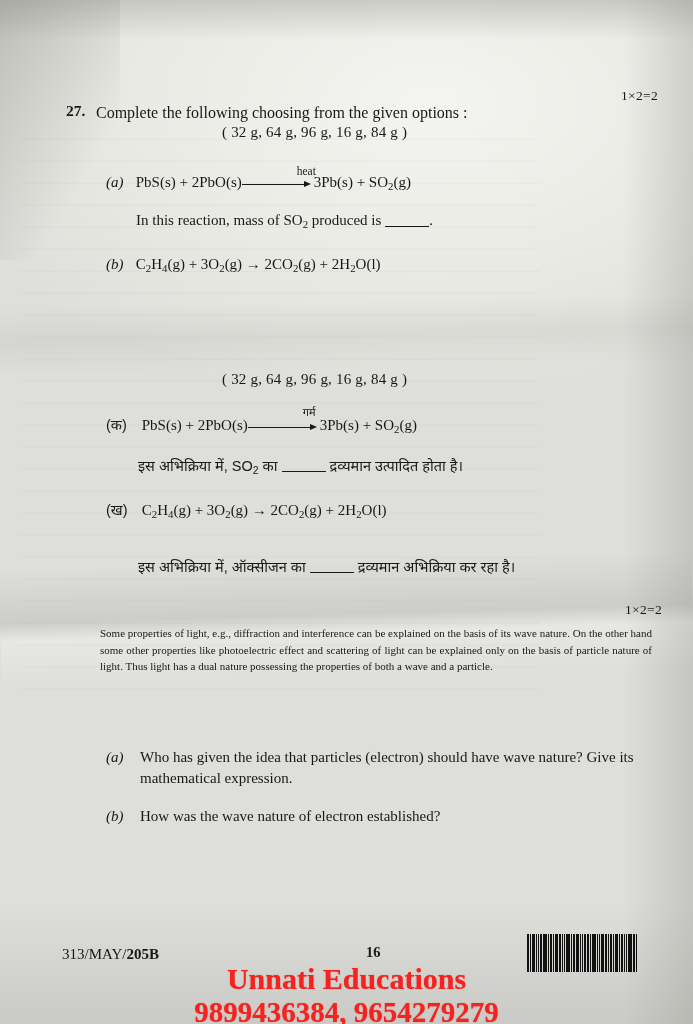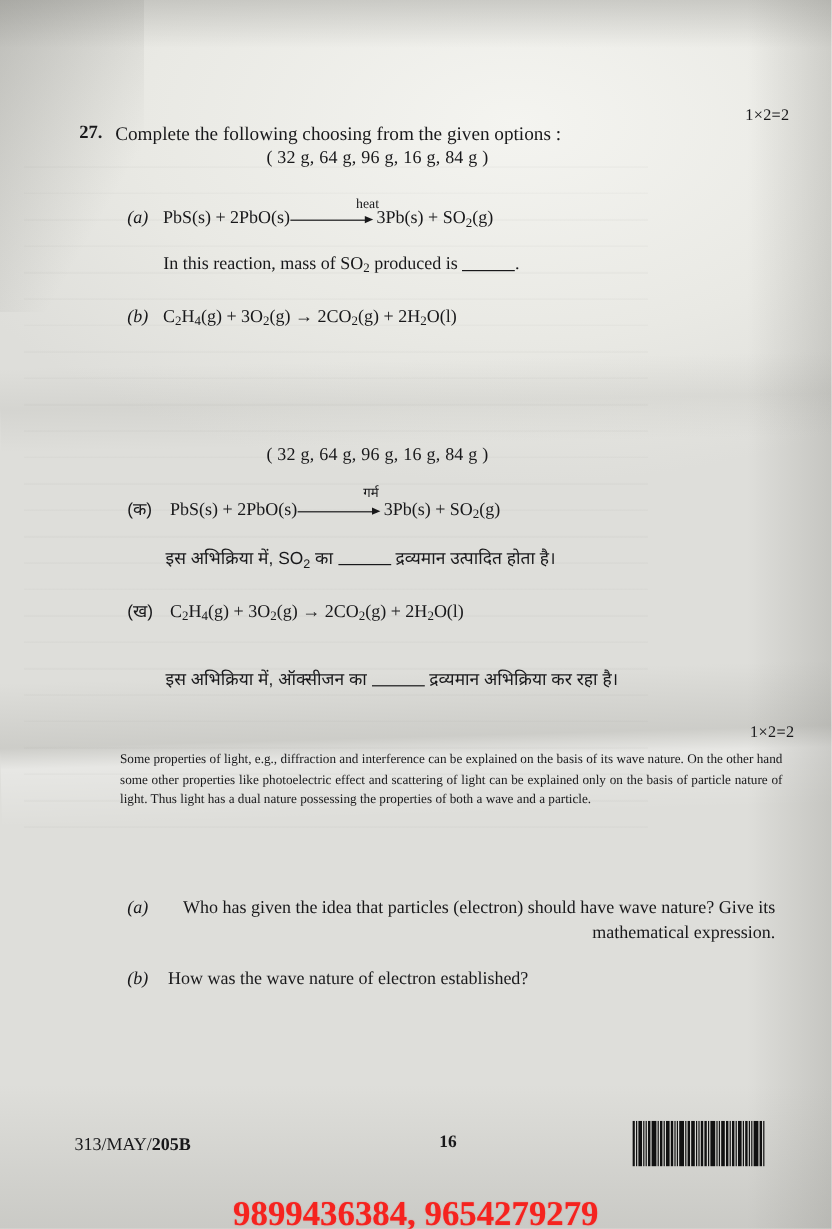--- a/index.html
+++ b/index.html
@@ -246,21 +246,21 @@
     <div class="item hindi" style="left:138px; top:541px;margin-top:16px;">
       <span>इस अभिक्रिया में,  ऑक्सीजन का </span><span class="blank"></span><span> द्रव्यमान अभिक्रिया कर रहा है।</span>
     </div>
 
     <div class="marks" style="left:625px; top:602px;">1×2=2</div>
 
     <div class="para" style="left:100px; top:625px; width:552px;">Some properties of light, e.g., diffraction and interference can be explained on the basis of its wave nature. On the other hand some other properties like photoelectric effect and scattering of light can be explained only on the basis of particle nature of light. Thus light has a dual nature possessing the properties of both a wave and a particle.</div>
 
     <div class="item" style="left:106px; top:747px; width:540px;">
       <span class="lbl" style="float:left;">(a)</span>
-      <span style="display:block; margin-left:34px;text-align:right;">Who has given the idea that particles (electron) should have wave nature? Give its mathematical expression.</span>
+      <span style="display:block; margin-left:34px;">Who has given the idea that particles (electron) should have wave nature? Give its mathematical expression.</span>
     </div>
 
     <div class="item" style="left:106px; top:806px; width:540px;">
       <span class="lbl" style="float:left;">(b)</span>
       <span style="display:block; margin-left:34px;">How was the wave nature of electron established?</span>
     </div>
 
     <div class="footer-left" style="left:62px; top:946px;">
       <span>313/MAY/</span><b>205B</b>
     </div>
@@ -301,16 +301,17 @@
         <i style="width:3px"></i>
         <i style="width:1px"></i>
         <i style="width:2px"></i>
         <i style="width:1px"></i>
         <i style="width:1px"></i>
         <i style="width:4px"></i>
         <i style="width:2px"></i>
         <i style="width:1px"></i>
     </div>
 
+    <div class="stamp line1">Unnati Educations</div>
     <div class="stamp line2">9899436384, 9654279279</div>
 
   </div>
 </div>
 
 </body></html>

